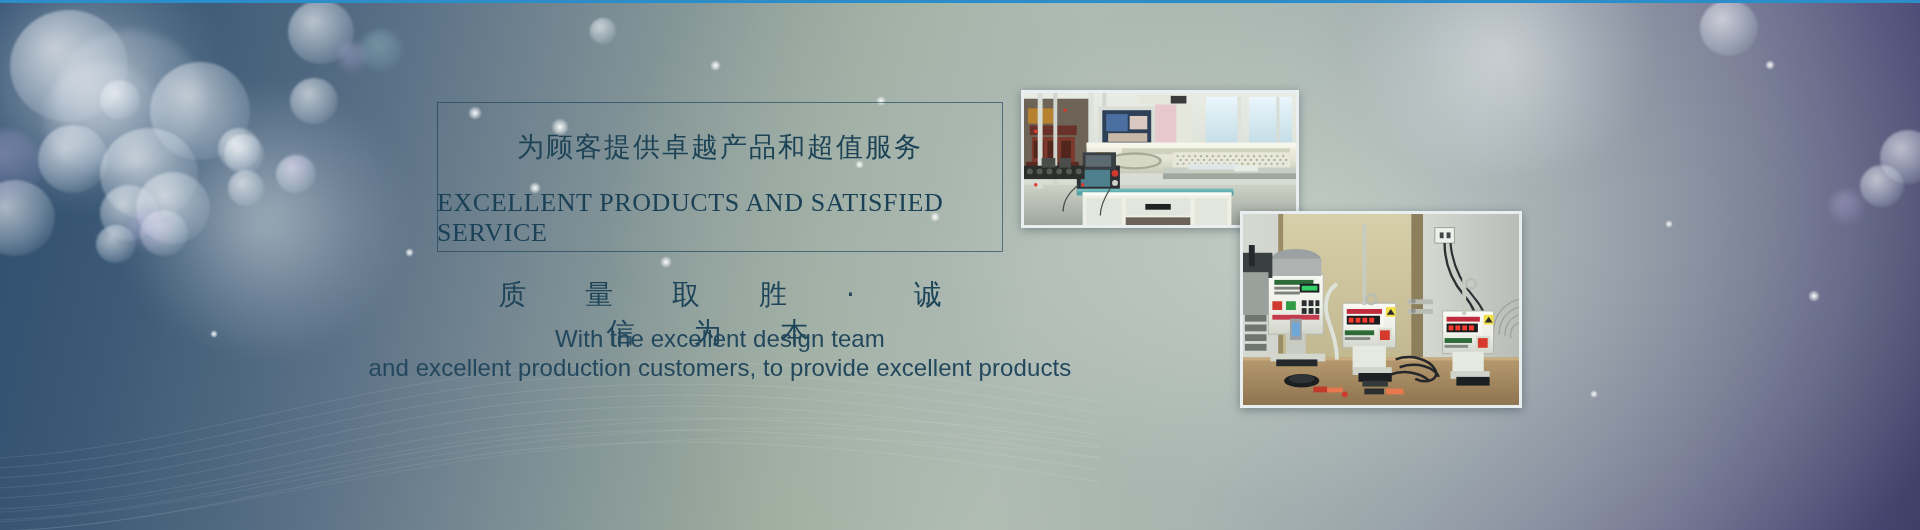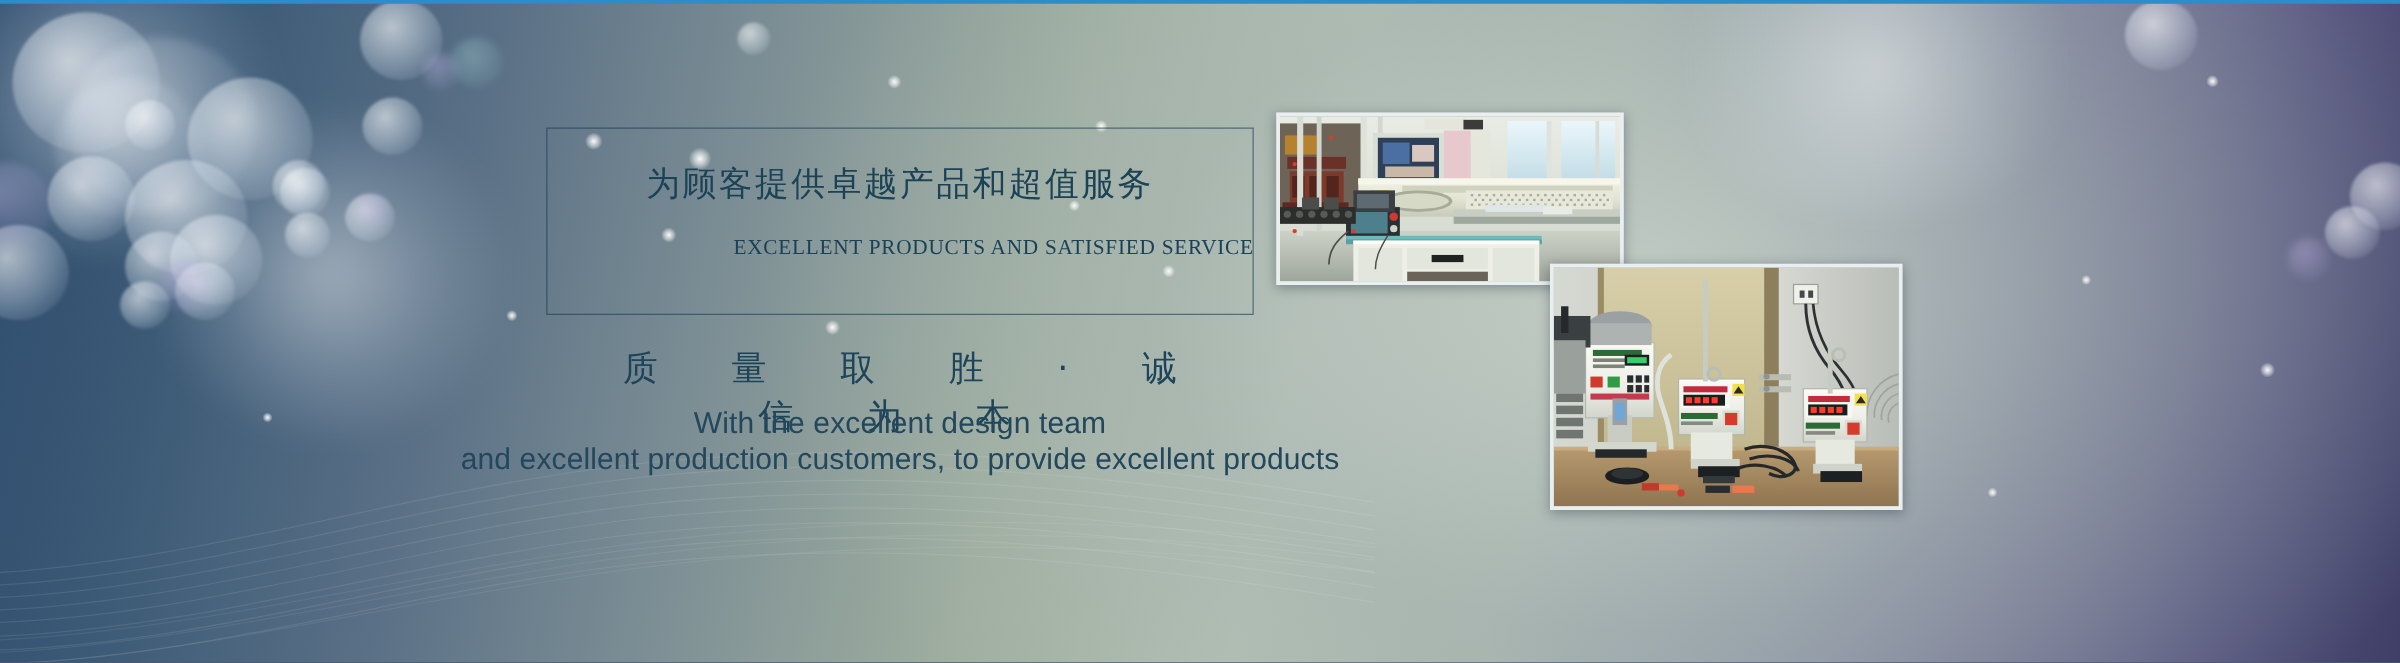--- a/index.html
+++ b/index.html
@@ -79,23 +79,23 @@
   }
   .headline-cn {
     position:absolute; left:437px; top:129px; width:566px;
     text-align:center;
     font-size:27px; font-weight:400; letter-spacing:2px;
     color:#1c4256;
     font-family:"DejaVu Sans", "Liberation Sans", sans-serif;
   }
   .headline-en {
     position:absolute; left:437px; top:188px; width:566px;
-    text-align:right;
+    text-align:left;
     font-family:"Liberation Serif", "DejaVu Serif", serif;
-    font-size:17px; letter-spacing:0.6px; font-weight:400;
+    font-size:26px; letter-spacing:0.6px; font-weight:400;
     color:#1b4157;
   }
 
   .slogan {
     position:absolute; left:437px; top:276px; width:566px;
     text-align:center;
     font-family:"DejaVu Sans", "Liberation Sans", sans-serif;
     font-size:28px; font-weight:400;
     letter-spacing:25px; text-indent:25px;
     color:#1d4459;

